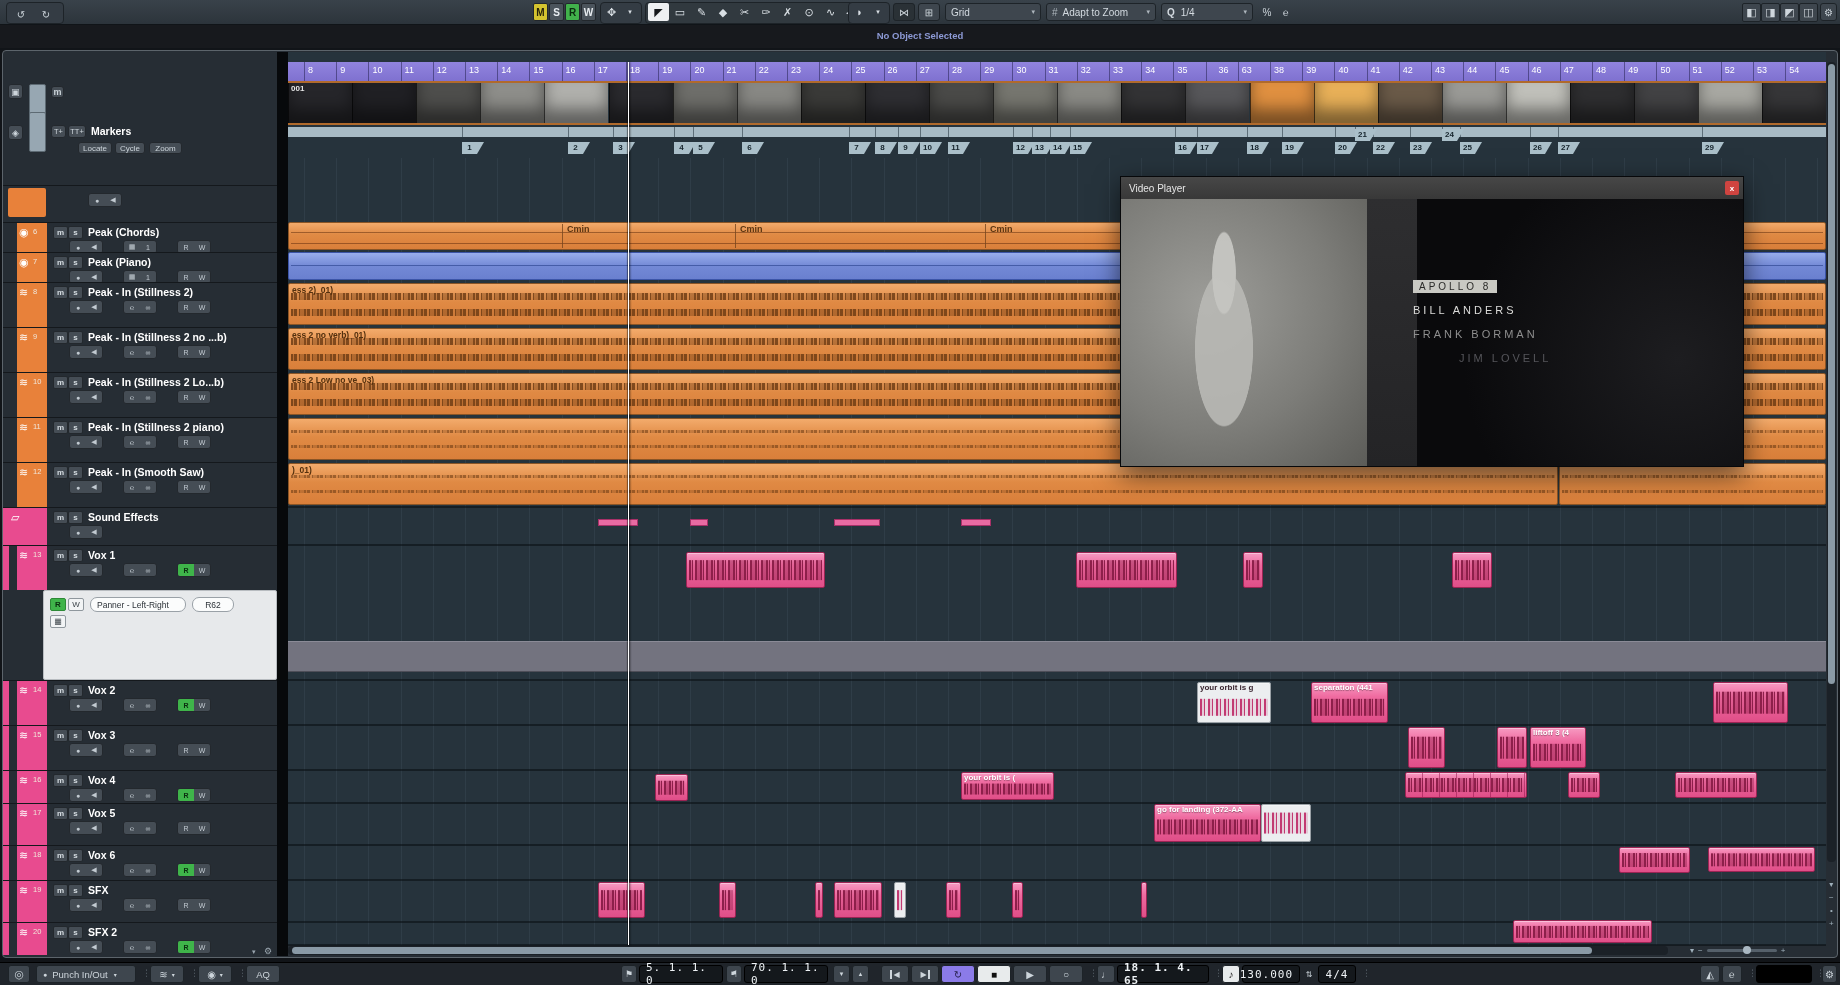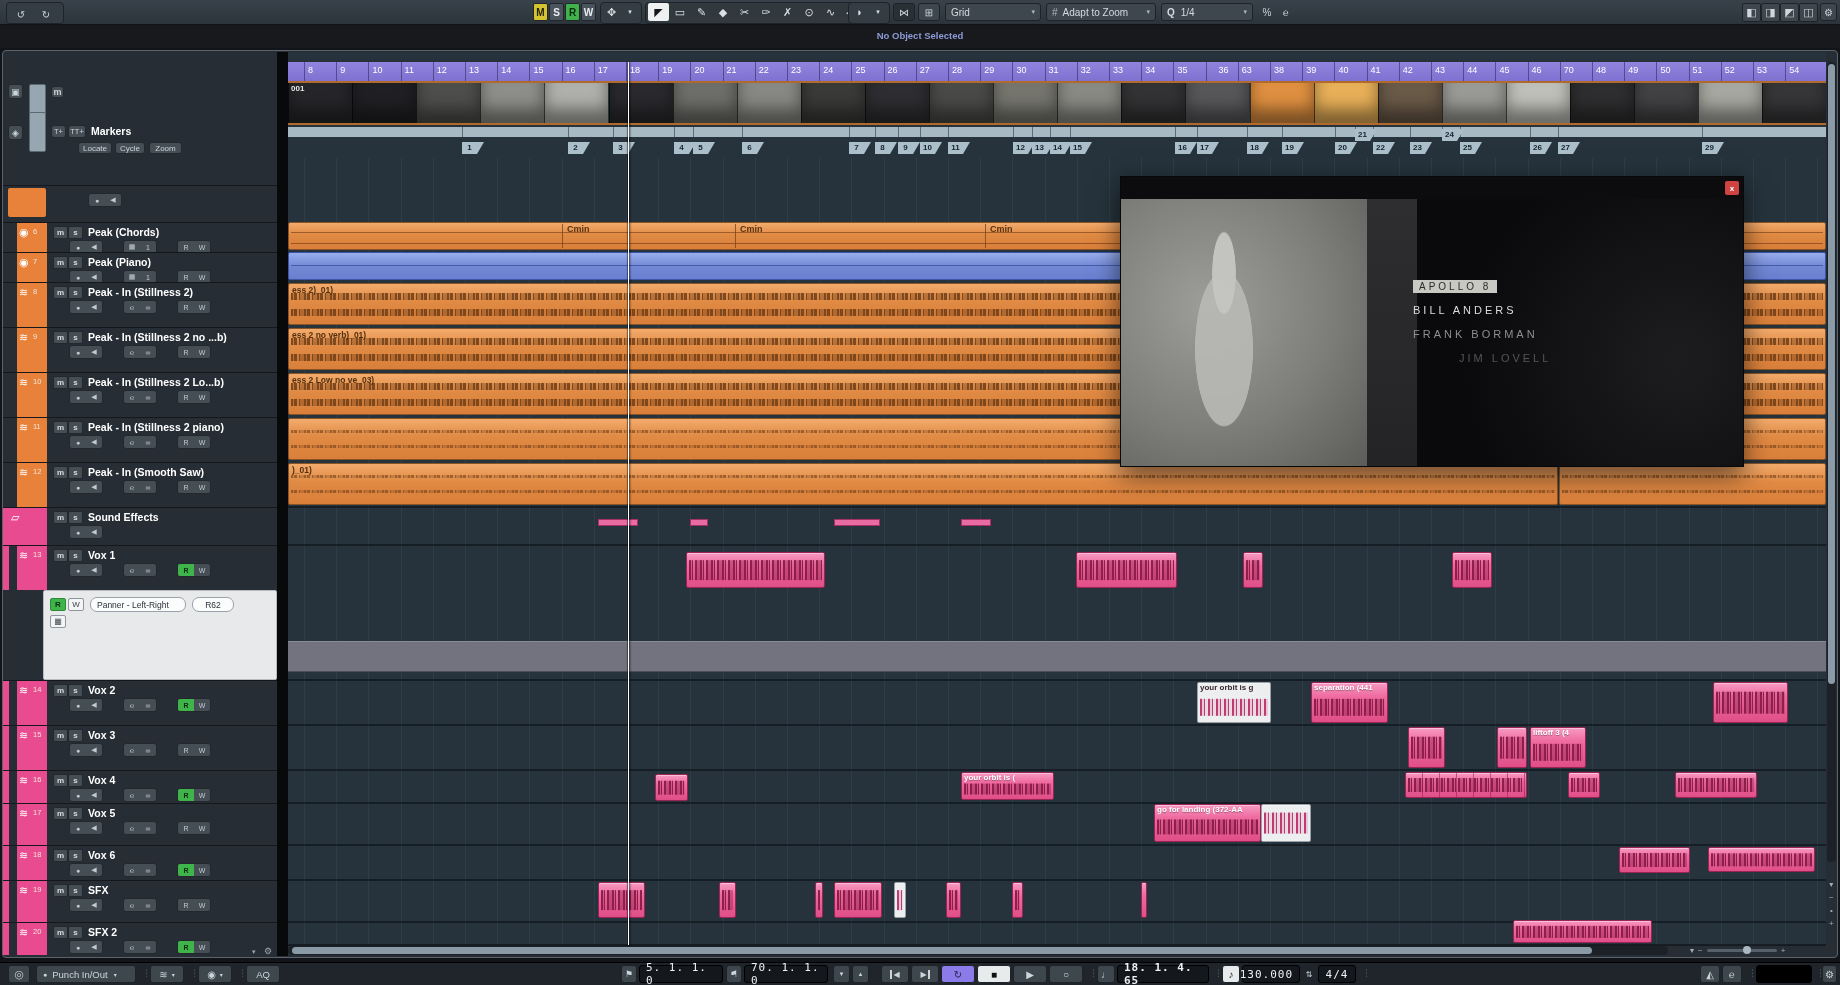--- a/index.html
+++ b/index.html
@@ -565,21 +565,21 @@
     <div class="abs bar" style="left: 1237.8px;">63</div>
     <div class="abs bar" style="left: 1270px;">38</div>
     <div class="abs bar" style="left: 1302.2px;">39</div>
     <div class="abs bar" style="left: 1334.4px;">40</div>
     <div class="abs bar" style="left: 1366.6px;">41</div>
     <div class="abs bar" style="left: 1398.8px;">42</div>
     <div class="abs bar" style="left: 1431px;">43</div>
     <div class="abs bar" style="left: 1463.2px;">44</div>
     <div class="abs bar" style="left: 1495.4px;">45</div>
     <div class="abs bar" style="left: 1527.6px;">46</div>
-    <div class="abs bar" style="left: 1559.8px;">70</div>
+    <div class="abs bar" style="left: 1559.8px;">47</div>
     <div class="abs bar" style="left: 1592px;">48</div>
     <div class="abs bar" style="left: 1624.2px;">49</div>
     <div class="abs bar" style="left: 1656.4px;">50</div>
     <div class="abs bar" style="left: 1688.6px;">51</div>
     <div class="abs bar" style="left: 1720.8px;">52</div>
     <div class="abs bar" style="left: 1753px;">53</div>
     <div class="abs bar" style="left: 1785.2px;">54</div>
   </div>
 <div class="abs vidline" style="top:81px;"></div>
 <div id="vframes">
@@ -860,20 +860,23 @@
     <span>+</span>
   </div>
 <div class="zoomctl" style="left:1829px;top:880px;flex-direction:column;">
     <span>▾</span>
     <span>−</span>
     <span>•</span>
     <span>+</span>
   </div>
 
 <div class="abs vplayer">
+  <div class="vtitle">
+      <span>Video Player</span>
+    </div>
   <div class="vclose">x</div>
   <div class="vphoto"></div>
   <div class="vmid"></div>
   <div class="vdark"></div>
   <div id="credits">
       <div class="credit boxed" style="left: 292px; top: 103px;">APOLLO 8</div>
       <div class="credit bright" style="left: 292px; top: 127px;">BILL ANDERS</div>
       <div class="credit mid" style="left: 292px; top: 151px;">FRANK BORMAN</div>
       <div class="credit dim" style="left: 292px; top: 175px; margin-left: 46px;">JIM LOVELL</div>
     </div>

